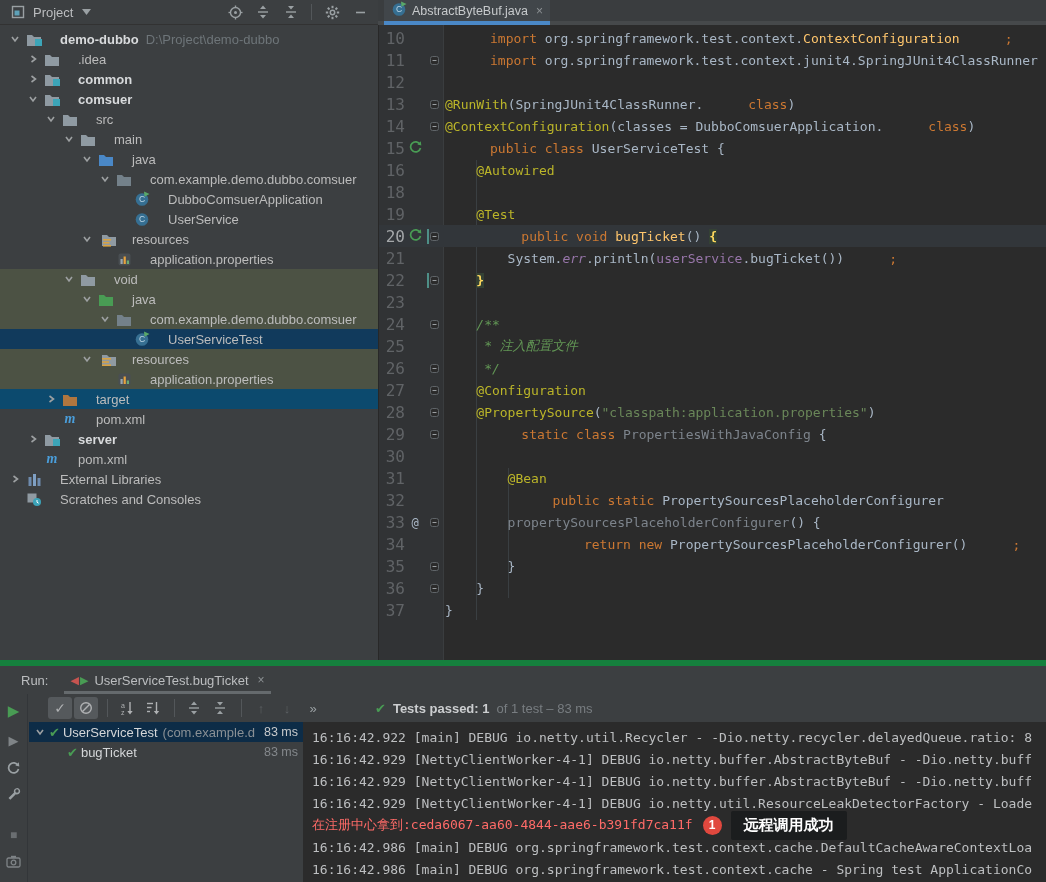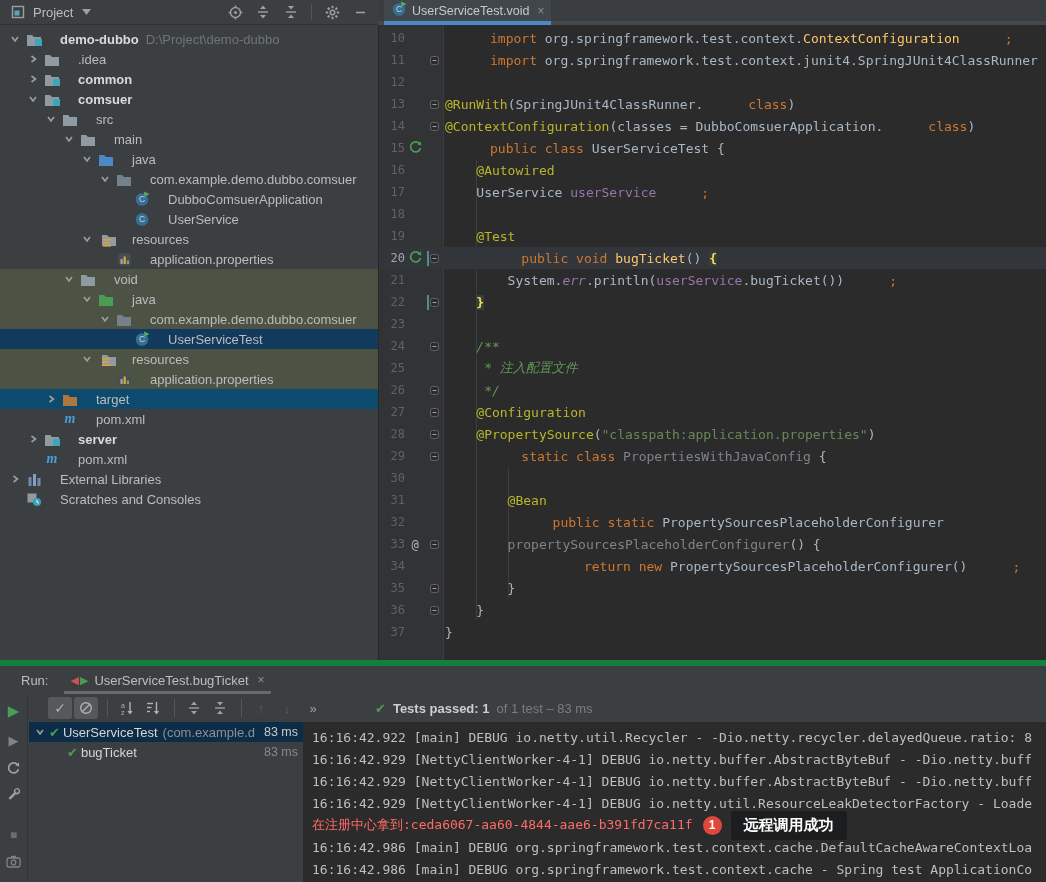--- a/index.html
+++ b/index.html
@@ -32,21 +32,21 @@
   .tsub{color:#6e7579;margin-left:7px;}
   .mvn{color:#4A9EDB;font-family:"Liberation Serif",serif;font-style:italic;font-weight:bold;font-size:14px;}
   .splitter{position:absolute;left:378px;top:25px;width:1px;height:635px;background:#282828;}
   
   .editor{position:absolute;left:379px;top:25px;right:0;height:635px;background:#2b2b2b;overflow:hidden;
           font-family:"DejaVu Sans Mono",monospace;font-size:13px;}
   .gutterbg{position:absolute;left:0;top:0;bottom:0;width:64px;background:#313335;border-right:1px solid #3a3d3f;}
   .codecol{position:relative;padding-top:2px;}
   .cl{position:relative;height:22px;display:flex;align-items:center;}
   .cl.hl{background:#32363a;}
-  .ln{width:26px;text-align:right;color:#606366;font-size:12px;flex:none;}
+  .ln{width:26px;text-align:right;color:#606366;font-size:16px;flex:none;}
   .cl.hl .ln{color:#a4a7a9;}
   .gi{width:20px;flex:none;display:flex;justify-content:center;align-items:center;}
   .fc{width:18px;flex:none;position:relative;display:flex;justify-content:center;align-items:center;}
   .cl.chg .fc::before{content:"";position:absolute;left:2px;top:0;bottom:0;width:2px;background:#4e8f87;}
   .ct{white-space:pre;color:#a9b7c6;padding-left:2px;}
   .tk-k{color:#cc7832;padding-left:45px;}.tk-an{color:#bbb529;}.tk-d{color:#a9b7c6;}.tk-m{color:#ffc66d;}
   .tk-f{color:#9876aa;}.tk-fi{color:#9876aa;font-style:italic;}.tk-s{color:#6a8759;}
   .tk-c{color:#629755;font-style:italic;}.tk-g{color:#7d848c;}
   .tk-b{background:#344134;color:#ffd95e;font-weight:bold;}
   .guide{position:absolute;width:1px;background:#3a3f42;}
@@ -161,21 +161,21 @@
   </div>
 
   <div class="tabbar">
     <div class="strip"></div>
     <div class="etab">
       <span id="etab-icon"><svg width="16" height="16" viewBox="0 0 16 16">
             <circle cx="8" cy="8.5" r="6.3" fill="#366F92"></circle>
             <text x="8" y="11.4" text-anchor="middle" font-size="8.5" font-family="Liberation Sans" fill="#BFD6E5">C</text>
             <polygon points="10,0.5 15.5,3 10.5,5.8" fill="#59A869"></polygon>
           </svg></span>
-      <span>UserServiceTest.void</span>
+      <span>AbstractByteBuf.java</span>
       <span class="xbtn">×</span>
       <span class="ul"></span>
     </div>
   </div>
 
   <div class="tree">
       <div class="trow" style="padding-left: 6px;">
         <span class="chev">
           <svg width="10" height="10" viewBox="0 0 10 10">
             <polyline points="2,3 5,7 8,3" fill="none" stroke="#9da0a2" stroke-width="1.6"></polyline>
@@ -558,26 +558,20 @@
               </svg></span>
           </span>
           <span class="fc"></span>
           <span class="ct"><span class="tk-k">public class </span><span class="tk-d">UserServiceTest {</span></span>
         </div>
         <div class="cl">
           <span class="ln">16</span>
           <span class="gi"></span>
           <span class="fc"></span>
           <span class="ct"><span class="tk-an">    @Autowired</span></span>
-        </div>
-        <div class="cl">
-          <span class="ln">17</span>
-          <span class="gi"></span>
-          <span class="fc"></span>
-          <span class="ct"><span class="tk-d">    UserService </span><span class="tk-f">userService</span><span class="tk-k">;</span></span>
         </div>
         <div class="cl">
           <span class="ln">18</span>
           <span class="gi"></span>
           <span class="fc"></span>
           <span class="ct"></span>
         </div>
         <div class="cl">
           <span class="ln">19</span>
           <span class="gi"></span>

